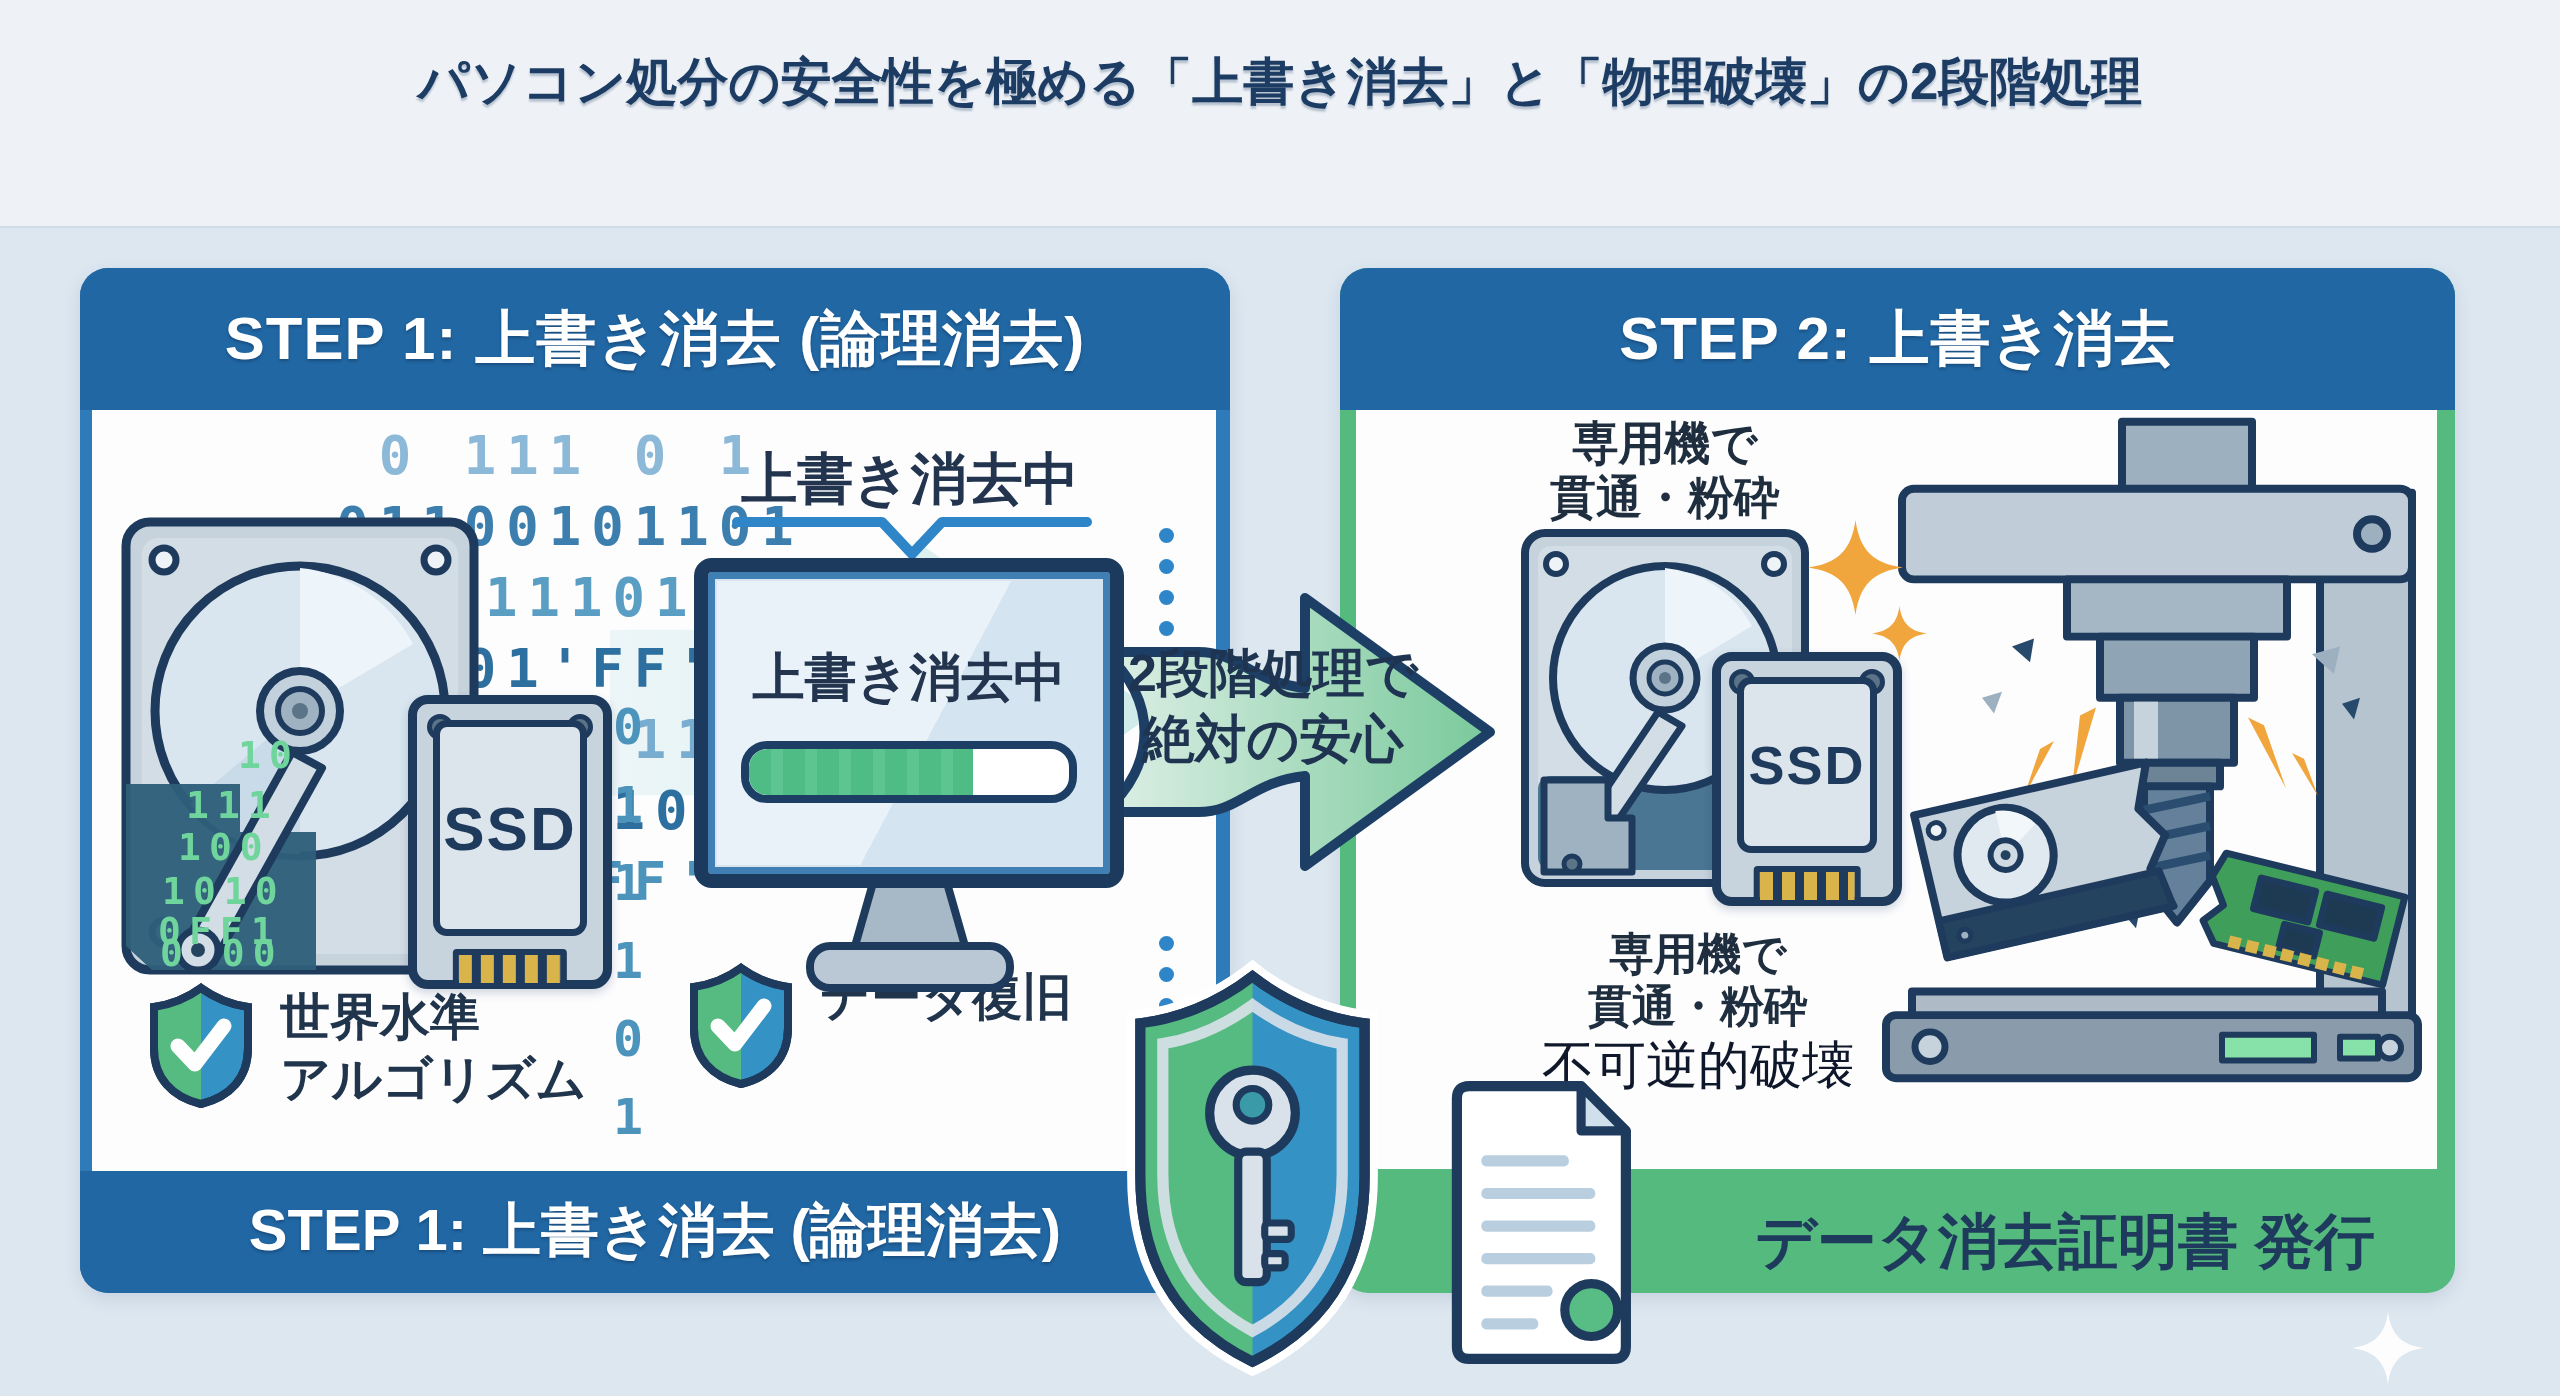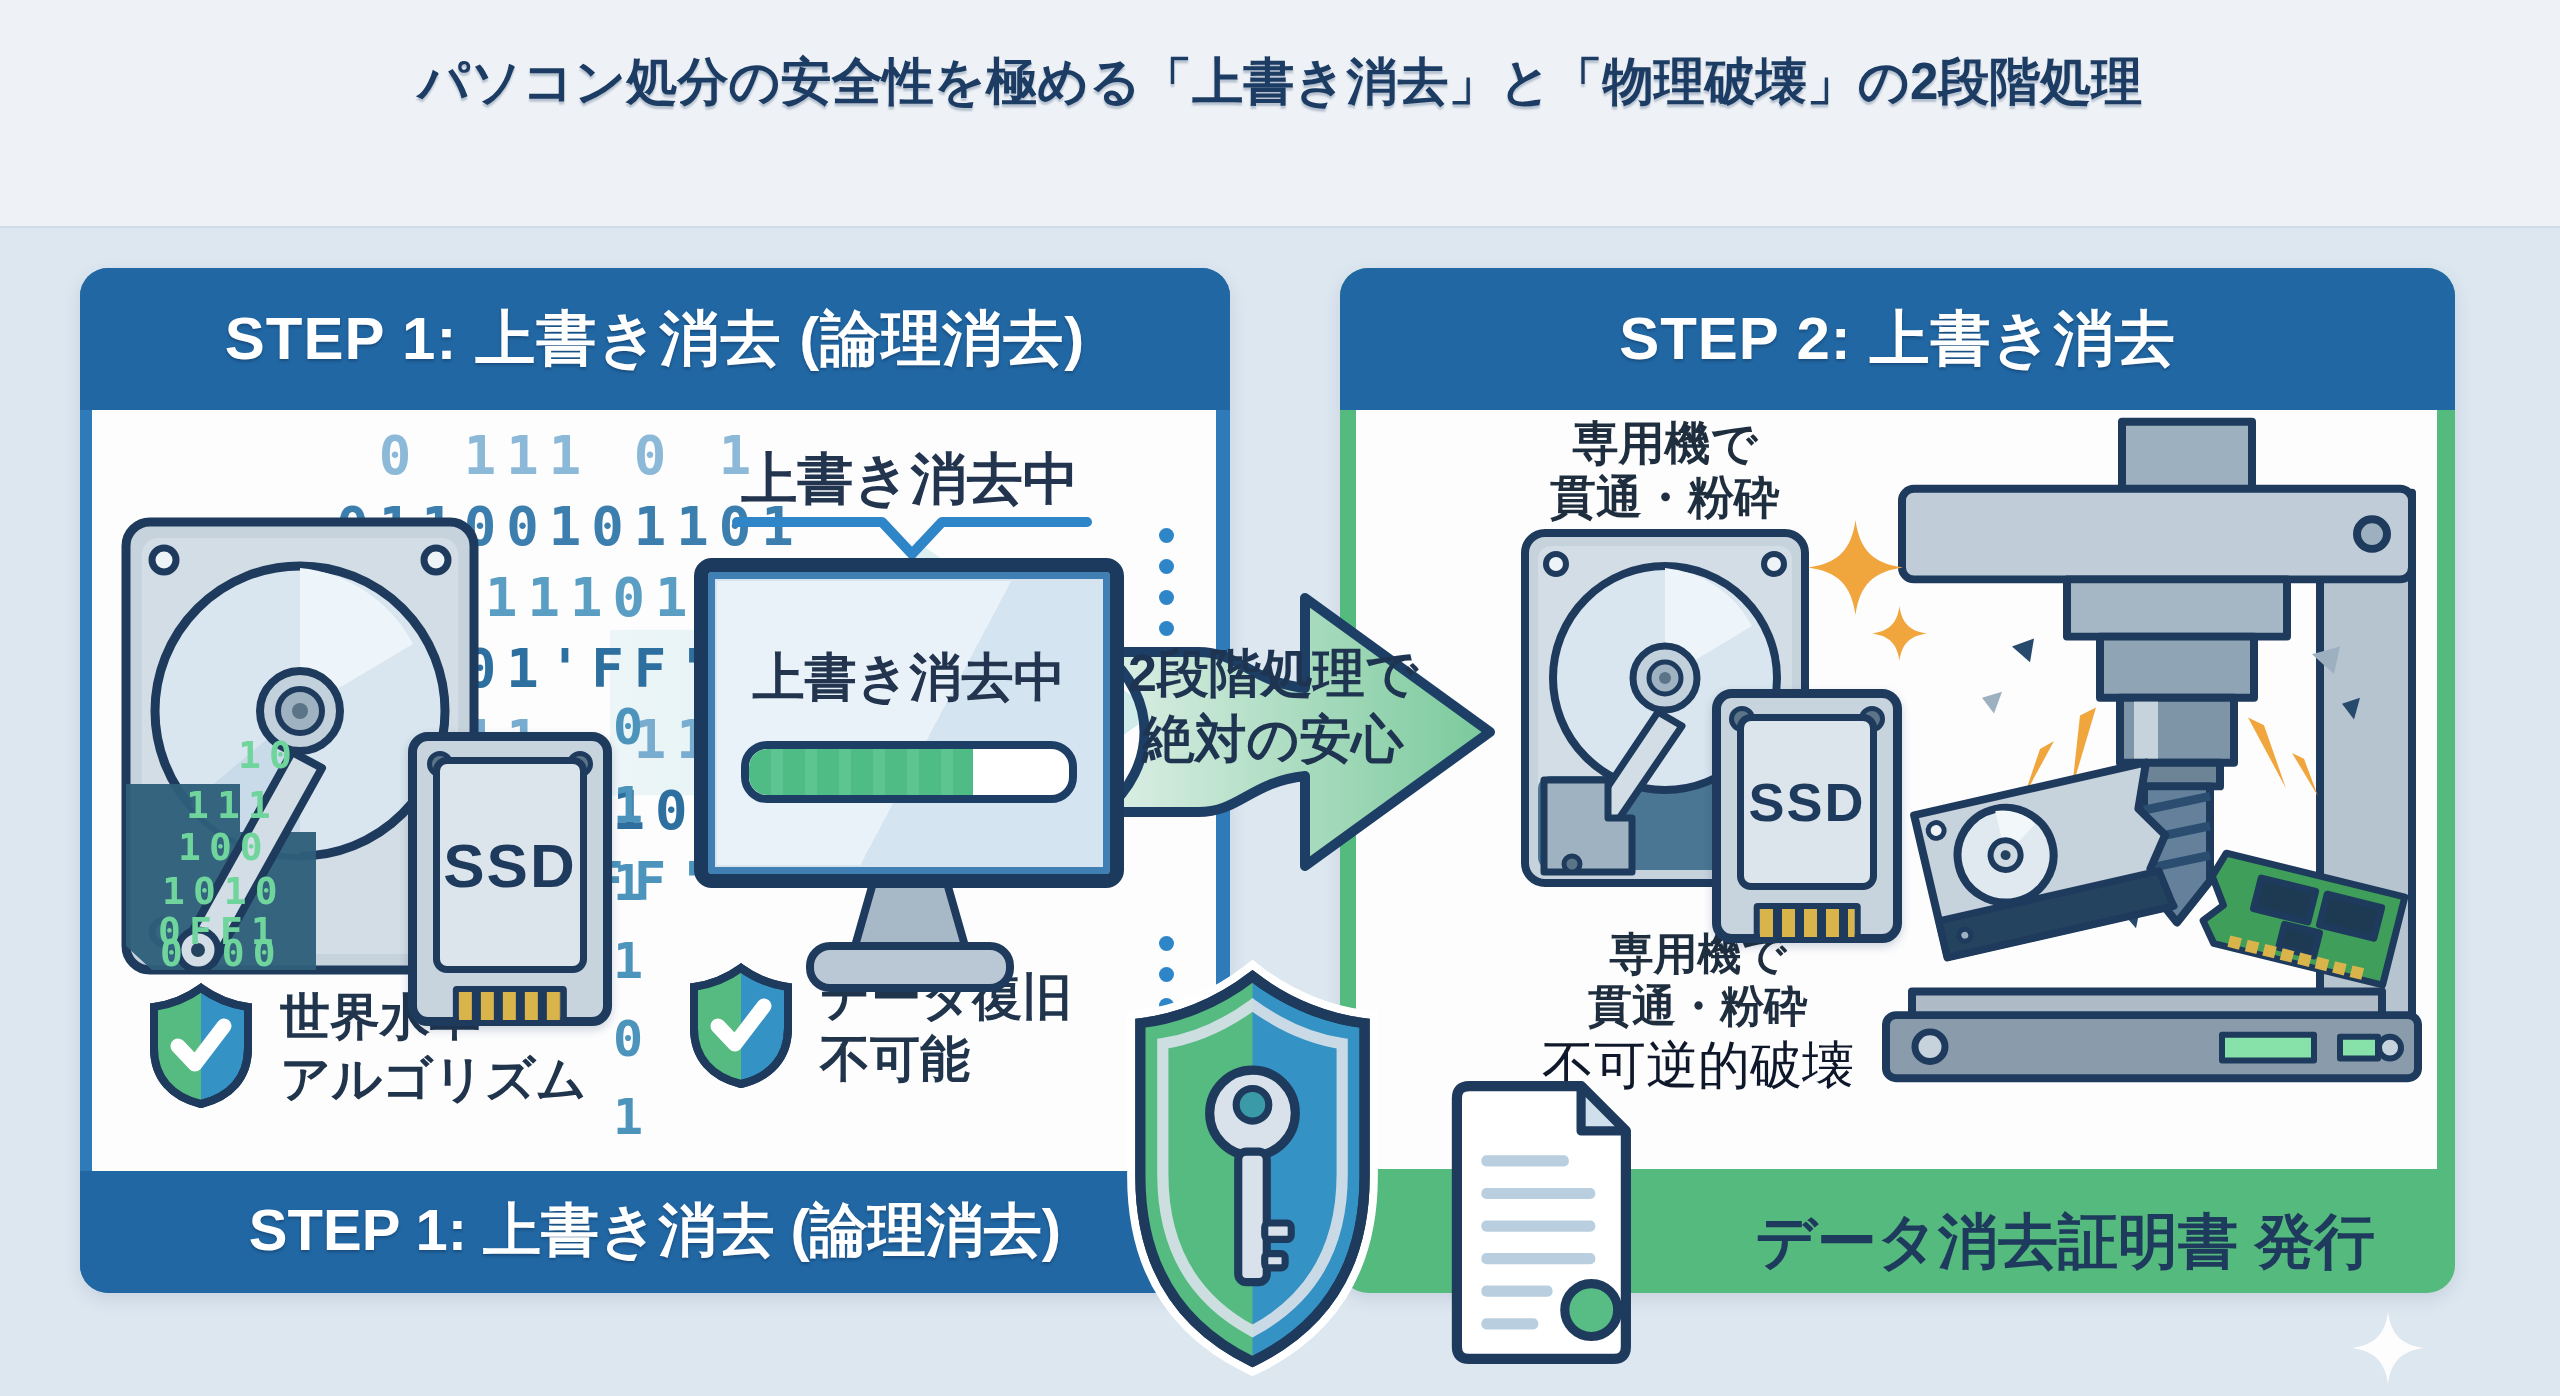--- a/index.html
+++ b/index.html
@@ -31,21 +31,21 @@
   .bin-row:nth-child(1){color:#8db9d8;}
   .bin-row:nth-child(2){color:#3c7fae;}
   .bin-row:nth-child(3){color:#5b9ec4;}
   .bin-row:nth-child(4){color:#2d6f9e;}
   .bin-row:nth-child(5){color:#79add0;}
   .bin-row:nth-child(6){color:#2d6f9e;}
   .bin-row:nth-child(7){color:#4d94bd;}
   .bin-col{position:absolute;left:598px;top:688px;width:60px;z-index:3;font-family:"DejaVu Sans Mono","Liberation Mono",monospace;}
   .bin-col div{font-size:50px;font-weight:700;color:#4d94bd;line-height:78px;text-align:center;}
   .hdd1{position:absolute;left:120px;top:516px;z-index:4;}
-  .ssd{position:absolute;border:9px solid #1e3a5c;border-radius:20px;background:#c7d3dd;z-index:5;box-shadow:0 4px 10px rgba(20,50,90,.2);margin-top:37px;}
+  .ssd{position:absolute;border:9px solid #1e3a5c;border-radius:20px;background:#c7d3dd;z-index:5;box-shadow:0 4px 10px rgba(20,50,90,.2);}
   .ssd-inner{position:absolute;left:16px;right:16px;top:16px;bottom:44px;background:#dde5ec;border:7px solid #1e3a5c;border-radius:14px;display:flex;align-items:center;justify-content:center;}
   .ssd-label{font-weight:900;color:#1e3a5c;letter-spacing:2px;}
   .ssd-screw{position:absolute;width:16px;height:16px;border-radius:50%;background:#5c7488;border:5px solid #1e3a5c;}
   .ssd-pins{position:absolute;bottom:-9px;left:50%;transform:translateX(-50%);width:55%;height:28px;background:repeating-linear-gradient(90deg,#d9b44a 0 13px,#1e3a5c 13px 22px);border:6px solid #1e3a5c;border-radius:4px;}
   .ssd1{left:408px;top:695px;width:186px;height:276px;}
   .ssd1 .ssd-label{font-size:62px;}
   .ssd2{left:1712px;top:652px;width:172px;height:236px;}
   .ssd2 .ssd-label{font-size:54px;}
   .monitor-label{position:absolute;left:700px;top:442px;width:420px;text-align:center;font-size:56px;font-weight:800;color:#22344e;z-index:4;}
   .monitor-bracket{position:absolute;left:732px;top:514px;z-index:4;}
@@ -206,21 +206,20 @@
           <rect x="0" y="0" width="53" height="126"></rect>
         </clipPath>
       </defs>
     <path d="M53,6 C68,17 86,23 100,25 V66 C100,96 82,115 53,122 C24,115 6,96 6,66 V25 C20,23 38,17 53,6 Z" fill="#3592c4" stroke="#1e3a5c" stroke-width="8"></path>
     <path d="M53,6 C68,17 86,23 100,25 V66 C100,96 82,115 53,122 C24,115 6,96 6,66 V25 C20,23 38,17 53,6 Z" fill="#56bb80" clip-path="url(#shl2)" stroke="none"></path>
     <path d="M53,6 C68,17 86,23 100,25 V66 C100,96 82,115 53,122 C24,115 6,96 6,66 V25 C20,23 38,17 53,6 Z" fill="none" stroke="#1e3a5c" stroke-width="8"></path>
     <polyline points="30,64 47,82 76,44" fill="none" stroke="#ffffff" stroke-width="15" stroke-linecap="round" stroke-linejoin="round"></polyline>
   </svg>
   <div class="check-text">
     <div>データ復旧</div>
-    <div>不可能</div>
   </div>
 </div>
 
 <div class="dotcol dots-top">
   <div class="dot"></div>
     <div class="dot"></div>
   <div class="dot"></div>
     <div class="dot"></div>
 </div>
 <div class="dotcol dots-bottom">

